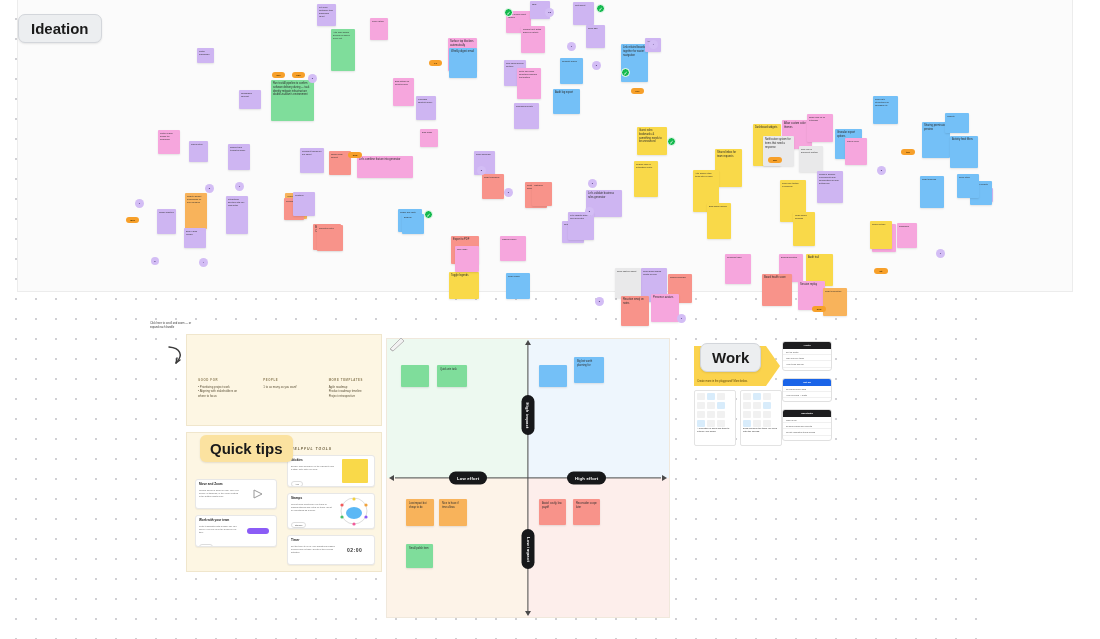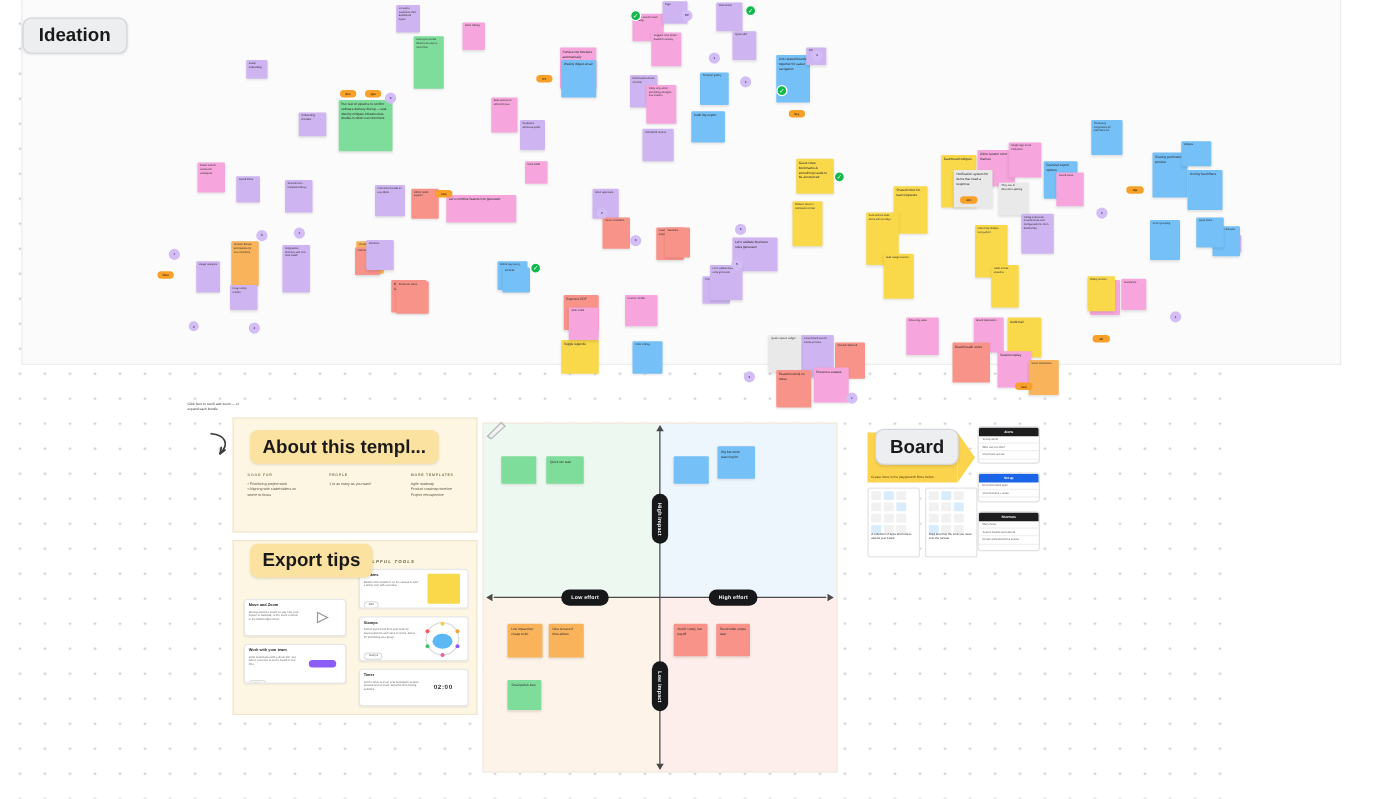--- a/index.html
+++ b/index.html
@@ -517,21 +517,20 @@
           <div class="about-li">1 to as many as you want!</div>
         </div>
         <div class="about-col">
           <div class="about-h">MORE TEMPLATES</div>
           <div class="about-li">Agile roadmap</div>
           <div class="about-li">Product roadmap timeline</div>
           <div class="about-li">Project retrospective</div>
         </div>
       </div>
   </div>
-  <div class="frame-label" id="about-label">About this templ...</div>
 
   <div class="frame" id="tips-frame">
     <div class="tips-sec-h" style="left:104px; top:14px;">HELPFUL TOOLS</div>
     <div id="tips-cards">
         <div class="tipcard" style="left: 8px; top: 46px; width: 82px; height: 30px;">
           <div class="tc-l"><div class="tc-t">Move and Zoom</div><div class="tc-b">Moving around a board is easy. Use your mouse or trackpad, or the zoom controls in the bottom right corner.</div><div class="tc-btn">Learn more</div></div>
           <div class="tc-r">
             <svg width="14" height="16" viewBox="0 0 14 16">
               <path d="M3 4 L3 12 L11 8 Z" fill="none" stroke="#999" stroke-width="1"></path>
             </svg>
@@ -565,21 +564,21 @@
           </div>
         </div>
         <div class="tipcard" style="left: 100px; top: 102px; width: 88px; height: 30px;">
           <div class="tc-l"><div class="tc-t">Timer</div><div class="tc-b">Set the timer to keep your brainstorm session focused and on track. Great for time-boxing activities.</div><div class="tc-btn">Start</div></div>
           <div class="tc-r">
             <div style="font-size:5px;color:#333;font-weight:700;letter-spacing:.5px;">02:00</div>
           </div>
         </div>
       </div>
   </div>
-  <div class="frame-label" id="tips-label">Export tips</div>
+  <div class="frame-label" id="tips-label">Quick tips</div>
 
   <div id="hand-note">
     <div class="hn-t">Click here to scroll and zoom — or expand each bundle</div>
   </div>
   <svg id="hand-arrow" width="22" height="22" viewBox="0 0 22 22">
     <path d="M3 2 C 14 3, 18 10, 10 18" stroke="#3a3a3a" stroke-width="1.4" fill="none" stroke-linecap="round"></path>
     <path d="M10 18 L 14 15 M10 18 L 11 13" stroke="#3a3a3a" stroke-width="1.4" fill="none" stroke-linecap="round"></path>
   </svg>
 
   <div class="frame" id="matrix-frame">
@@ -673,21 +672,21 @@
             <div style="width:8px;height:7px;background:#f1f1f1;border-radius:1px;"></div>
             <div style="width:8px;height:7px;background:#f1f1f1;border-radius:1px;"></div>
           </div>
           <div class="ts-title">Drag and drop the tools you need onto the canvas.</div>
         </div>
       </div>
   </div>
   <div id="tools-banner">
     <div id="tools-banner-txt">Create more in the playground! More below.</div>
   </div>
-  <div class="frame-label" id="tools-label">Board</div>
+  <div class="frame-label" id="tools-label">Work</div>
   <div id="tools-cards">
       <div class="tool-card" style="left: 782px; top: 341px; width: 50px; height: 30px;">
         <div class="tc-head dark">Alerts</div>
         <div class="tc-row">Set up alerts</div>
         <div class="tc-row">Who can see this?</div>
         <div class="tc-row">View team access</div>
       </div>
       <div class="tool-card" style="left: 782px; top: 378px; width: 50px; height: 24px;">
         <div class="tc-head blue">Set up</div>
         <div class="tc-row">Recommended apps</div>

